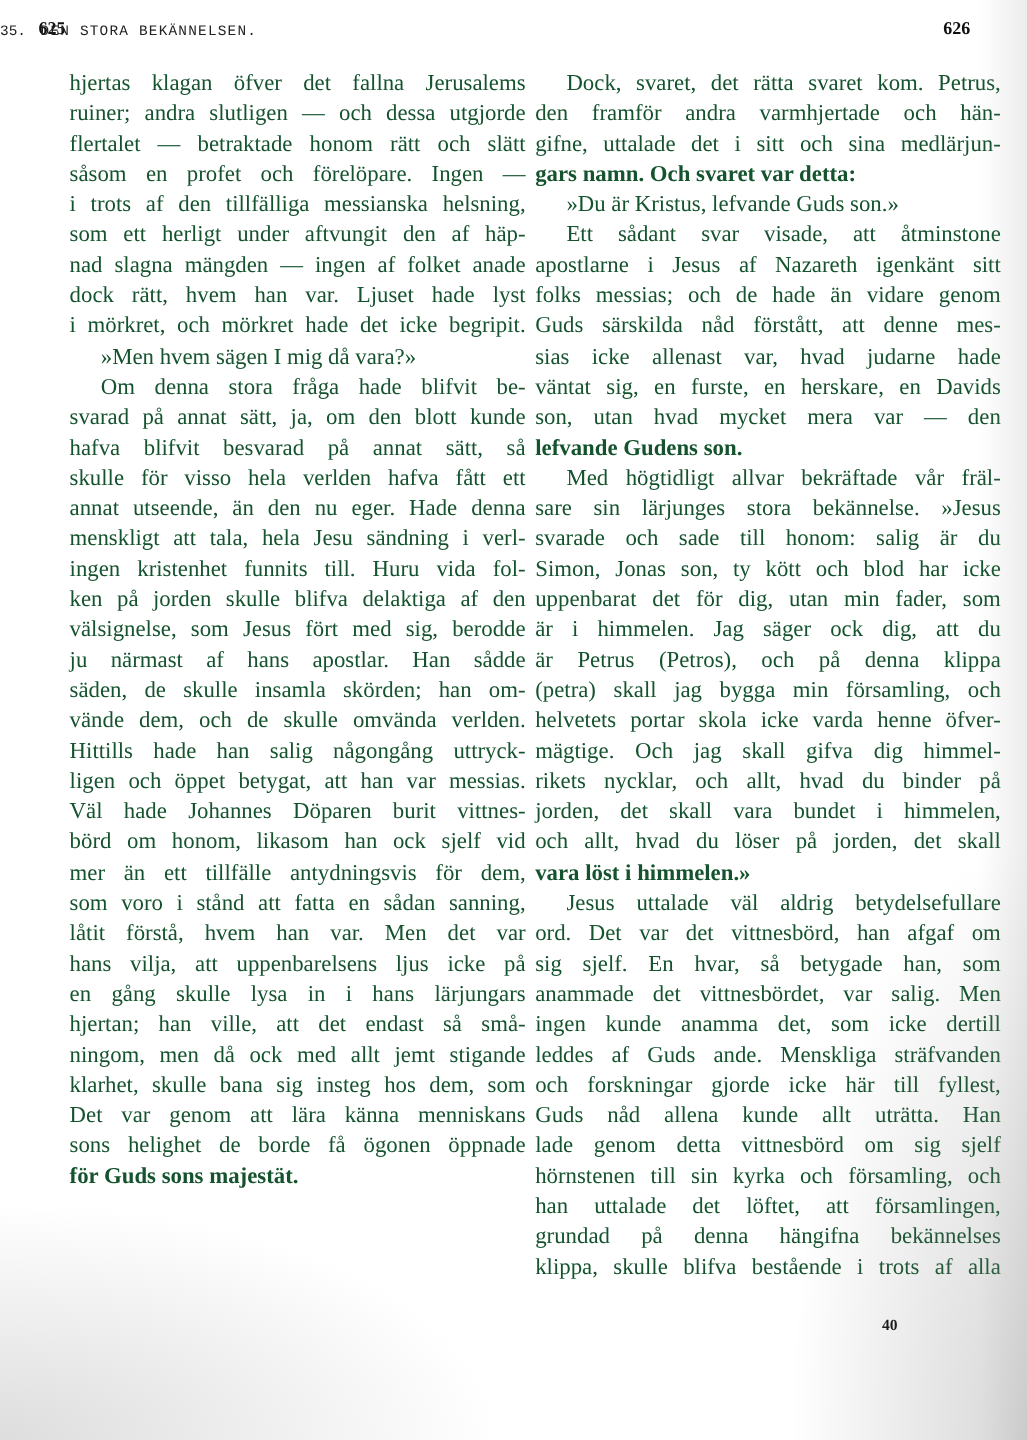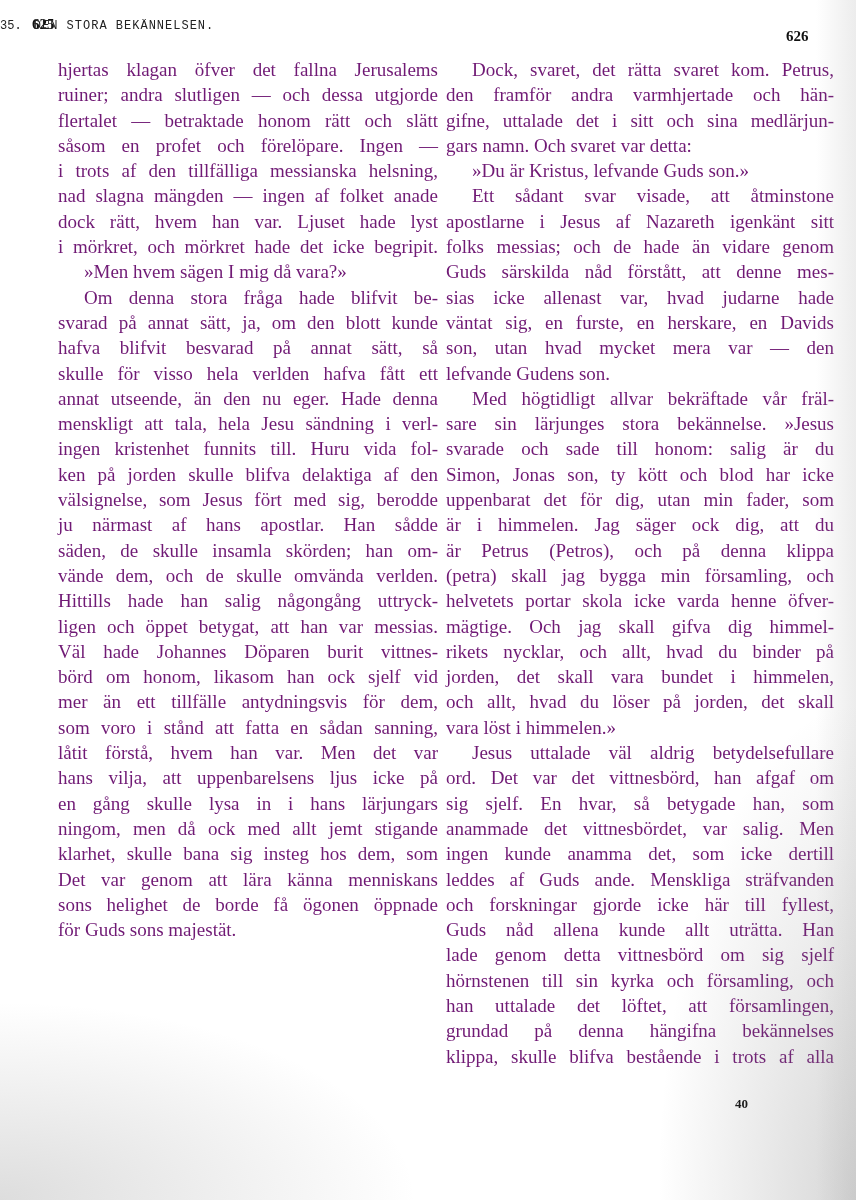--- a/index.html
+++ b/index.html
@@ -24,52 +24,52 @@
     }
     .pgnum {
       position: absolute;
       top: 6px;
       font-family: "Liberation Serif", serif;
       font-weight: bold;
       font-size: 15px;
       color: #111;
     }
     .pgnum.left { left: 32px; }
-    .pgnum.right { left: 786px; margin-top: 12px; }
+    .pgnum.right { left: 786px; }
     .running-head {
       position: absolute;
       top: 9px;
       left: 0;
       width: 856px;
       text-align: left;
       font-family: Liberation Mono, monospace;
       font-size: 12px;
       letter-spacing: 1px;
       color: #222;
     }
     .running-head .num { letter-spacing: 0; margin-right: 4px; }
     .column {
       position: absolute;
       top: 57px;
       width: 380px;
       font-family: "Liberation Serif", serif;
       font-size: 19px;
       line-height: 25.3px;
-      color: #701a75;
+      color: #14532d;
     }
     .column.left { left: 58px; }
     .column.right { left: 446px; width: 388px; }
     .line {
       display: block;
       white-space: nowrap;
       text-align: justify;
       text-align-last: justify;
       height: 25.3px;
     }
-    .line.last { text-align-last: left; }
+    .line.last { text-align-last: left; font-weight: bold; }
     .line.indent { padding-left: 26px; }
     .line.quote { padding-left: 26px; text-align-last: left; }
     .it { }
     .folio {
       position: absolute;
       top: 1096px;
       left: 735px;
       font-family: "Liberation Serif", serif;
       font-weight: bold;
       font-size: 13px;
@@ -103,20 +103,21 @@
   </div>
   <span class="pgnum right">626</span>
 </div>
 
 <div class="column left">
   <span class="line">hjertas klagan öfver det fallna Jerusalems</span>
   <span class="line">ruiner; andra slutligen — och dessa utgjorde</span>
   <span class="line">flertalet — betraktade honom rätt och slätt</span>
   <span class="line">såsom en profet och förelöpare. Ingen —</span>
   <span class="line">i trots af den tillfälliga messianska helsning,</span>
+  <span class="line">som ett herligt under aftvungit den af häp-</span>
   <span class="line">nad slagna mängden — ingen af folket anade</span>
   <span class="line">dock rätt, hvem han var. Ljuset hade lyst</span>
   <span class="line">i mörkret, och mörkret hade det icke begripit.</span>
   <span class="line quote">»Men hvem sägen I mig då vara?»</span>
   <span class="line indent">Om denna stora fråga hade blifvit be-</span>
   <span class="line"><span>svarad på annat sätt, ja, om den blott </span><span class="it">kunde</span></span>
   <span class="line">hafva blifvit besvarad på annat sätt, så</span>
   <span class="line">skulle för visso hela verlden hafva fått ett</span>
   <span class="line">annat utseende, än den nu eger. Hade denna</span>
   <span class="line">menskligt att tala, hela Jesu sändning i verl-</span>
@@ -128,20 +129,21 @@
   <span class="line">vände dem, och de skulle omvända verlden.</span>
   <span class="line">Hittills hade han salig någongång uttryck-</span>
   <span class="line">ligen och öppet betygat, att han var messias.</span>
   <span class="line">Väl hade Johannes Döparen burit vittnes-</span>
   <span class="line">börd om honom, likasom han ock sjelf vid</span>
   <span class="line">mer än ett tillfälle antydningsvis för dem,</span>
   <span class="line">som voro i stånd att fatta en sådan sanning,</span>
   <span class="line">låtit förstå, hvem han var. Men det var</span>
   <span class="line">hans vilja, att uppenbarelsens ljus icke på</span>
   <span class="line">en gång skulle lysa in i hans lärjungars</span>
+  <span class="line">hjertan; han ville, att det endast så små-</span>
   <span class="line">ningom, men då ock med allt jemt stigande</span>
   <span class="line">klarhet, skulle bana sig insteg hos dem, som</span>
   <span class="line">Det var genom att lära känna menniskans</span>
   <span class="line">sons helighet de borde få ögonen öppnade</span>
   <span class="line last">för Guds sons majestät.</span>
 </div>
 
 <div class="column right">
   <span class="line indent">Dock, svaret, det rätta svaret kom. Petrus,</span>
   <span class="line">den framför andra varmhjertade och hän-</span>

